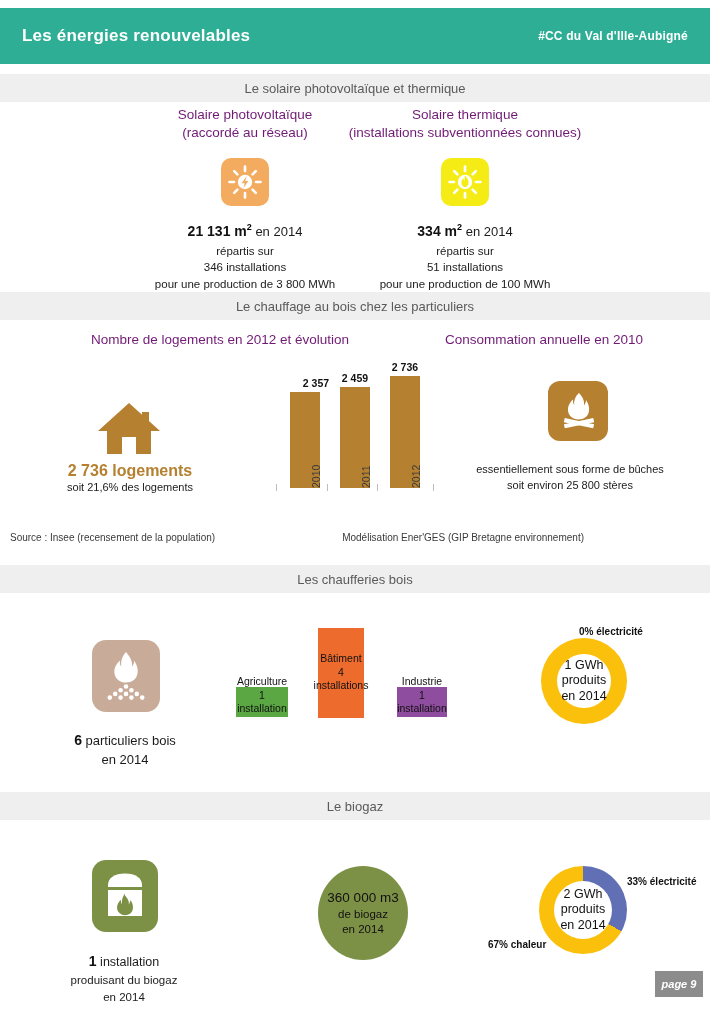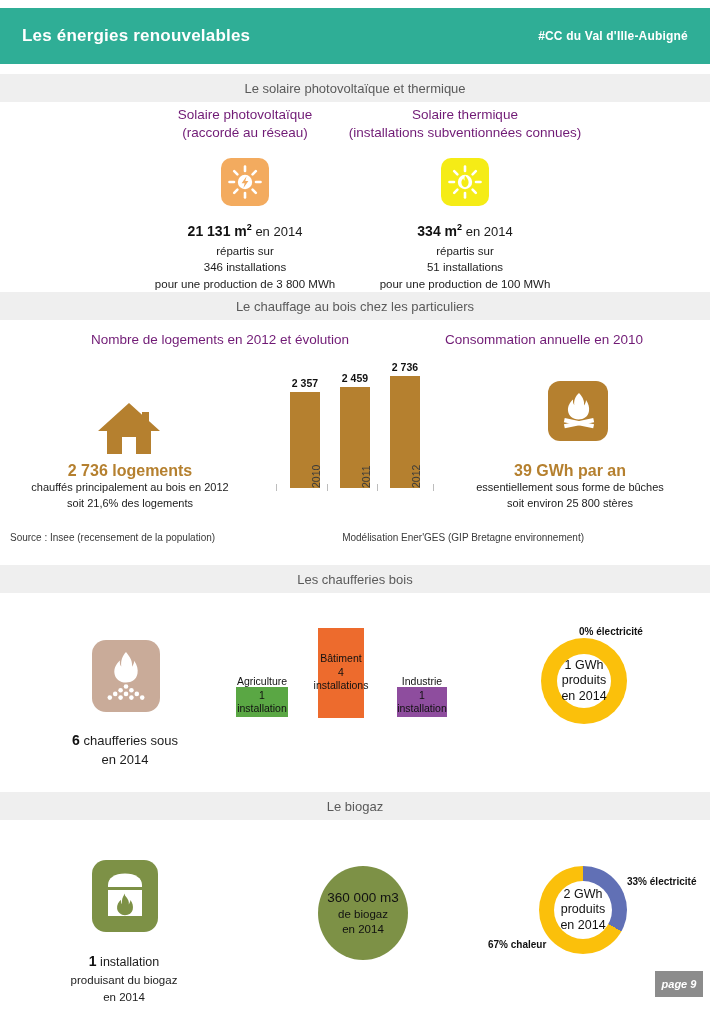--- a/index.html
+++ b/index.html
@@ -153,27 +153,26 @@
     <svg width="66" height="60" viewBox="0 0 66 60">
       <path d="M33 4 L63 31 L55 31 L55 31 Z" fill="none"></path>
       <path d="M33 3 L2 31 L11 31 L11 54 L55 54 L55 31 L64 31 Z" fill="#b5802f"></path>
       <rect x="46" y="12" width="7" height="12" fill="#b5802f"></rect>
       <rect x="26" y="37" width="14" height="17" fill="#ffffff"></rect>
     </svg>
   </div>
 
   <div style="position:absolute; left:0px; top:462px; width:260px; text-align:center;">
     <div class="accent-big" style="color:#b5802f;">2 736 logements</div>
-    <div class="stat-line" style="font-size:11px;">chauffés principalement au bois en 2012</div>
     <div class="stat-line" style="font-size:11px;">soit 21,6% des logements</div>
   </div>
   <div class="source" style="position:absolute; left:10px; top:532px;">Source : Insee (recensement de la population)</div>
 
   <div style="position:absolute; left:270px; top:360px; width:175px; height:150px;">
-    <div class="bar-val" style="left:7px;  top:17px; width:56px;">2 357</div>
+    <div class="bar-val" style="left:18px;  top:17px; width:56px;">2 357</div>
     <div class="bar-val" style="left:57px; top:12px; width:56px;">2 459</div>
     <div class="bar-val" style="left:107px;top:1px;  width:56px;">2 736</div>
 
     <div class="bar" style="left:20px; top:32px;  width:30px; height:96px;"></div>
     <div class="bar" style="left:70px; top:27px;  width:30px; height:101px;"></div>
     <div class="bar" style="left:120px;top:16px;  width:30px; height:112px;"></div>
 
     <div class="tick" style="left:6px;   top:124px;"></div>
     <div class="tick" style="left:57px;  top:124px;"></div>
     <div class="tick" style="left:107px; top:124px;"></div>
@@ -186,21 +185,20 @@
 
   <div class="icon-sq" style="position:absolute; left:548px; top:381px; width:60px; height:60px; background:#b5802f; border-radius:12px;">
     <svg width="46" height="46" viewBox="0 0 46 46">
       <path d="M24 5 C28.5 10 29.5 13.5 29 17.5 C30.5 15.5 31 13.5 31 12 C33.5 15.5 34.5 19.5 34 23 C33.2 28.6 28.8 31.5 23.5 31.5 C17.8 31.5 13.5 28 13 22.8 C12.6 18.2 15 14.3 18 11.6 C17.8 14 18.3 15.8 19.3 17 C18.6 12.4 20.4 8.2 24 5 Z" fill="#fff"></path>
       <rect x="9" y="33" width="30" height="4.3" fill="#fff" transform="rotate(12 24 35)"></rect>
       <rect x="9" y="33" width="30" height="4.3" fill="#fff" transform="rotate(-12 24 35)"></rect>
     </svg>
   </div>
 
   <div style="position:absolute; left:430px; top:462px; width:280px; text-align:center;">
-    <div class="accent-big" style="color:#b5802f;">39 GWh par an</div>
     <div class="stat-line" style="font-size:11px;">essentiellement sous forme de bûches</div>
     <div class="stat-line" style="font-size:11px;">soit environ 25 800 stères</div>
   </div>
   <div class="source" style="position:absolute; right:8px; top:532px;">Modélisation Ener'GES (GIP Bretagne environnement)</div>
 
   <div class="banner" style="top:565px;">
     <span>Les chaufferies bois</span>
   </div>
 
   <div class="icon-sq" style="position:absolute; left:92px; top:640px; width:68px; height:72px; background:#c9ab99; border-radius:14px;">
@@ -216,21 +214,21 @@
         <circle cx="9.8" cy="49.6" r="2.3"></circle>
           <circle cx="20.6" cy="49.6" r="2.3"></circle>
           <circle cx="31.4" cy="49.6" r="2.3"></circle>
           <circle cx="42.2" cy="49.6" r="2.3"></circle>
       </g>
     </svg>
   </div>
 
   <div style="position:absolute; left:0px; top:728px; width:250px; text-align:center;">
     <div style="line-height:1.45;">
-      <span class="big-num">6</span><span class="stat-line" style="font-size:13px;"> chaufferies sous</span>
+      <span class="big-num">6</span><span class="stat-line" style="font-size:13px;"> particuliers bois</span>
     </div>
     <div class="stat-line" style="font-size:13px;">en 2014</div>
   </div>
 
   <div class="cat-bar" style="left:236px; top:687px; width:52px; height:30px; background:#5aa744;"></div>
   <div class="cat-bar" style="left:318px; top:628px; width:46px; height:90px; background:#ed6b2d;"></div>
   <div class="cat-bar" style="left:397px; top:687px; width:50px; height:30px; background:#8e4d9e;"></div>
 
   <div class="cat-label" style="left:203px; top:675px; width:118px;">
     <div>Agriculture</div>

